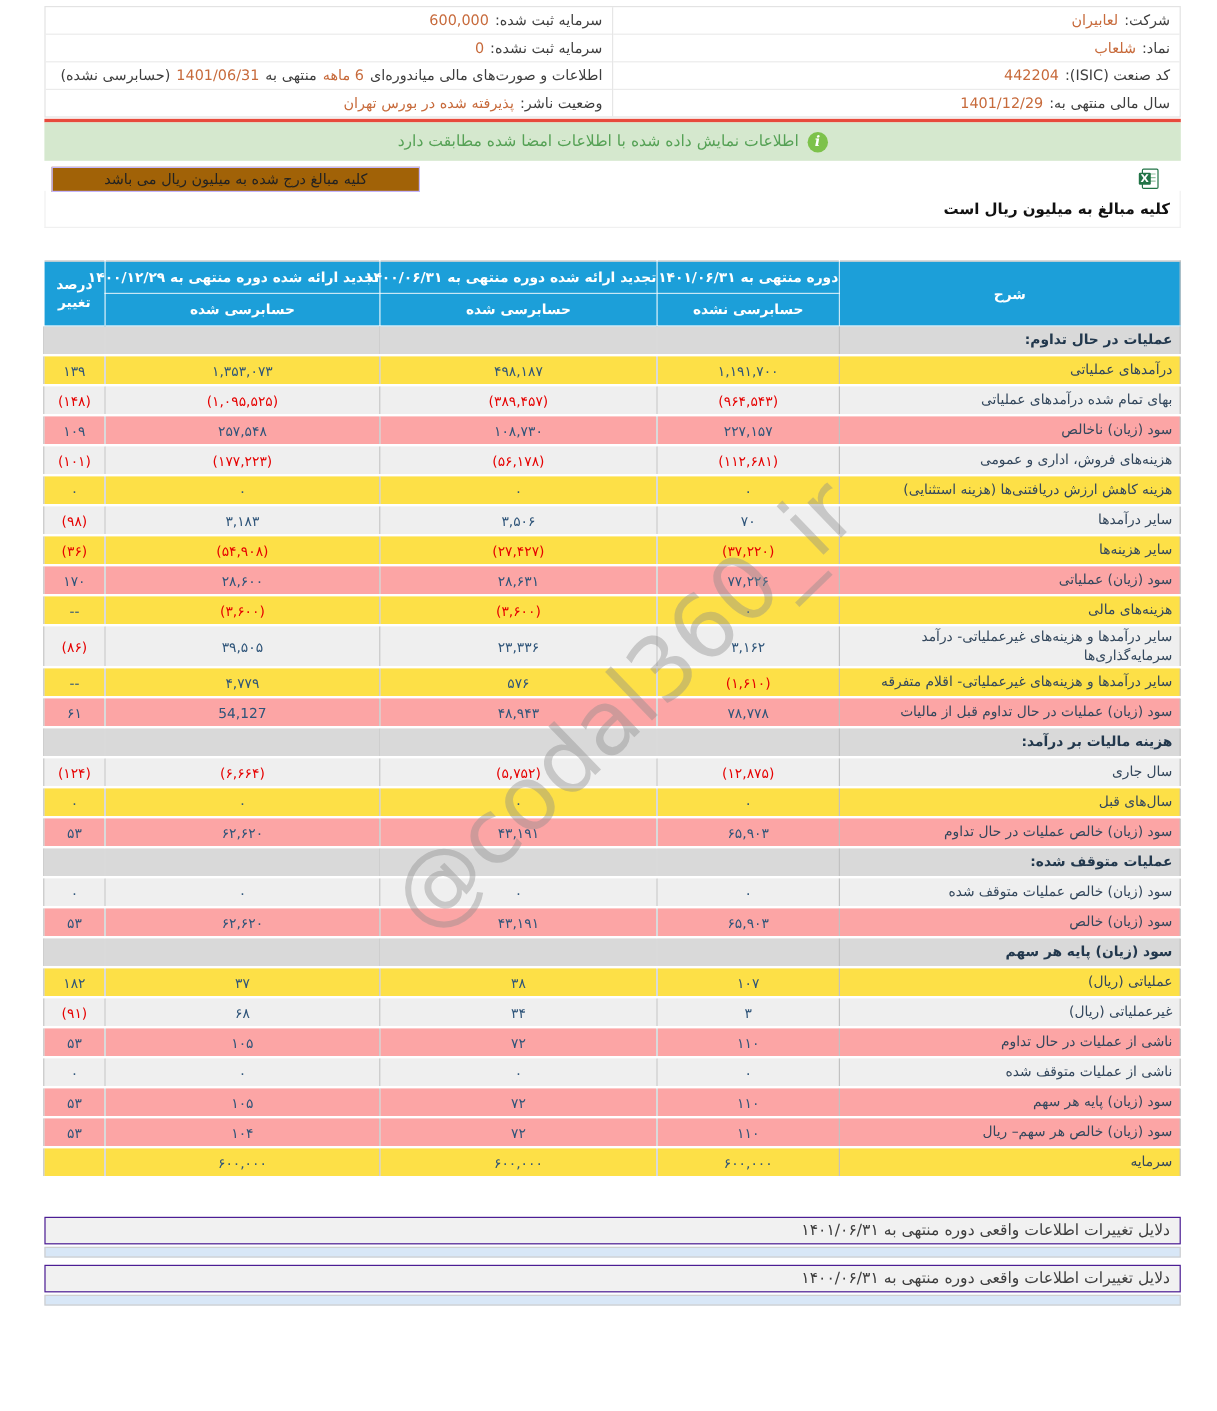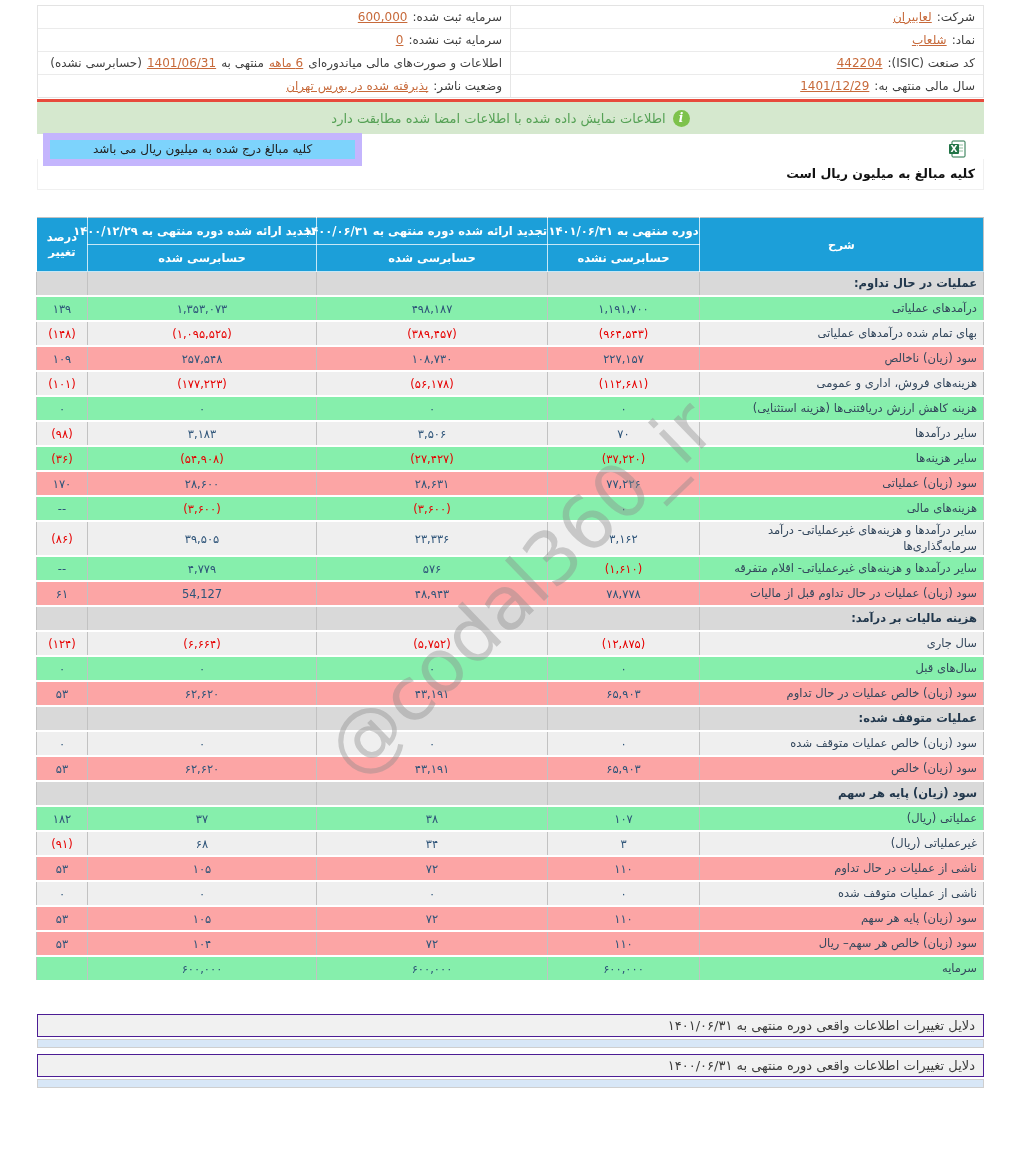--- a/index.html
+++ b/index.html
@@ -12,53 +12,53 @@
   .content{position:absolute;top:5px;right:30px;width:947px;}
 
   
   .info-table{display:flex;border:1px solid #E3E3E3;background:#fff;}
   .info-col{flex:1;min-width:0;}
   .info-col.right{border-left:1px solid #E6E6E6;}
   .info-row{height:22px;display:flex;align-items:center;gap:5px;padding:0 8px;
     border-bottom:1px solid #EBEBEB;font-size:12px;white-space:nowrap;overflow:hidden;}
   .info-row:last-child{border-bottom:none;}
   .info-row .lbl{color:#3F3F3F;}
-  .info-row .val{color:#C76A3B;text-decoration:underline;}
+  .info-row .val{color:#C76A3B;}
 
   .red-line{height:3px;background:#E74A3C;margin-top:1px;}
 
   .banner{height:32px;background:#D5E8CE;display:flex;align-items:center;justify-content:center;
     gap:7px;font-size:13px;color:#55A155;}
   .info-icon{width:17px;height:17px;border-radius:50%;background:#7DC24B;color:#fff;
     font-weight:bold;font-style:italic;font-size:12px;display:flex;align-items:center;
     justify-content:center;flex:0 0 auto;font-family:"DejaVu Serif",serif;}
 
   .note-row{margin-top:5px;display:flex;justify-content:space-between;align-items:center;height:20px;}
   .excel-icon{width:18px;height:18px;margin-right:18px;cursor:pointer;flex:0 0 auto;}
-  .note-box{width:305px;height:19px;border:7px solid #c4b5fd;background:#7dd3fc;display:flex;
+  .note-box{width:305px;height:19px;border:1px solid #c4b5fd;background:#a16207;display:flex;
     align-items:center;justify-content:center;font-size:12px;color:#222;margin-left:6px;}
 
   .statement-title{margin-top:66px;height:24px;background:#1C9FD9;color:#fff;font-weight:bold;
     font-size:12.5px;line-height:24px;padding:0 8px;}
   .statement-sub{height:30px;line-height:30px;font-weight:bold;font-size:12.5px;color:#111;
     padding:0 8px;background:#fff;border:1px solid #F0F0F0;border-top:none;}
 
   
   table.fs{margin-top:27px;width:947px;border-collapse:collapse;table-layout:fixed;
     font-size:11.5px;border:1px solid #C2C2C2;}
   table.fs th{background:#1C9FD9;color:#fff;font-weight:bold;height:26px;text-align:center;
     padding:0;border-left:1px solid rgba(255,255,255,.75);border-bottom:1px solid rgba(255,255,255,.75);
     white-space:nowrap;overflow:visible;font-size:11.5px;}
   table.fs th.wrap{white-space:normal;line-height:1.25;}
   table.fs td{height:21px;padding:1px 6px;border-left:1px solid #C2C2C2;border-bottom:2px solid #fff;
     color:#2E5479;text-align:center;overflow:hidden;}
   table.fs td.lblc{text-align:right;color:#33475C;line-height:1.35;}
   tr.row-section td{background:#D9D9D9;}
   tr.row-section td.lblc{font-weight:bold;color:#22384D;}
-  tr.row-blue td{background:#86efac;}
+  tr.row-blue td{background:#fde047;}
   tr.row-gray td{background:#EFEFEF;}
   tr.row-yellow td{background:#fca5a5;}
   table.fs td.neg{color:#E60000;}
 
   
   .footer{margin-top:32px;}
   .footer-item{margin-bottom:6px;}
   .footer-label{height:21px;line-height:21px;background:#F1F1F1;border:1px solid #4c1d95;
     padding:0 8px;font-size:13px;color:#3D3D3D;cursor:pointer;}
   .footer-strip{height:7px;background:#D8E7F7;border:1px solid #CFCFCF;margin-top:2px;}

